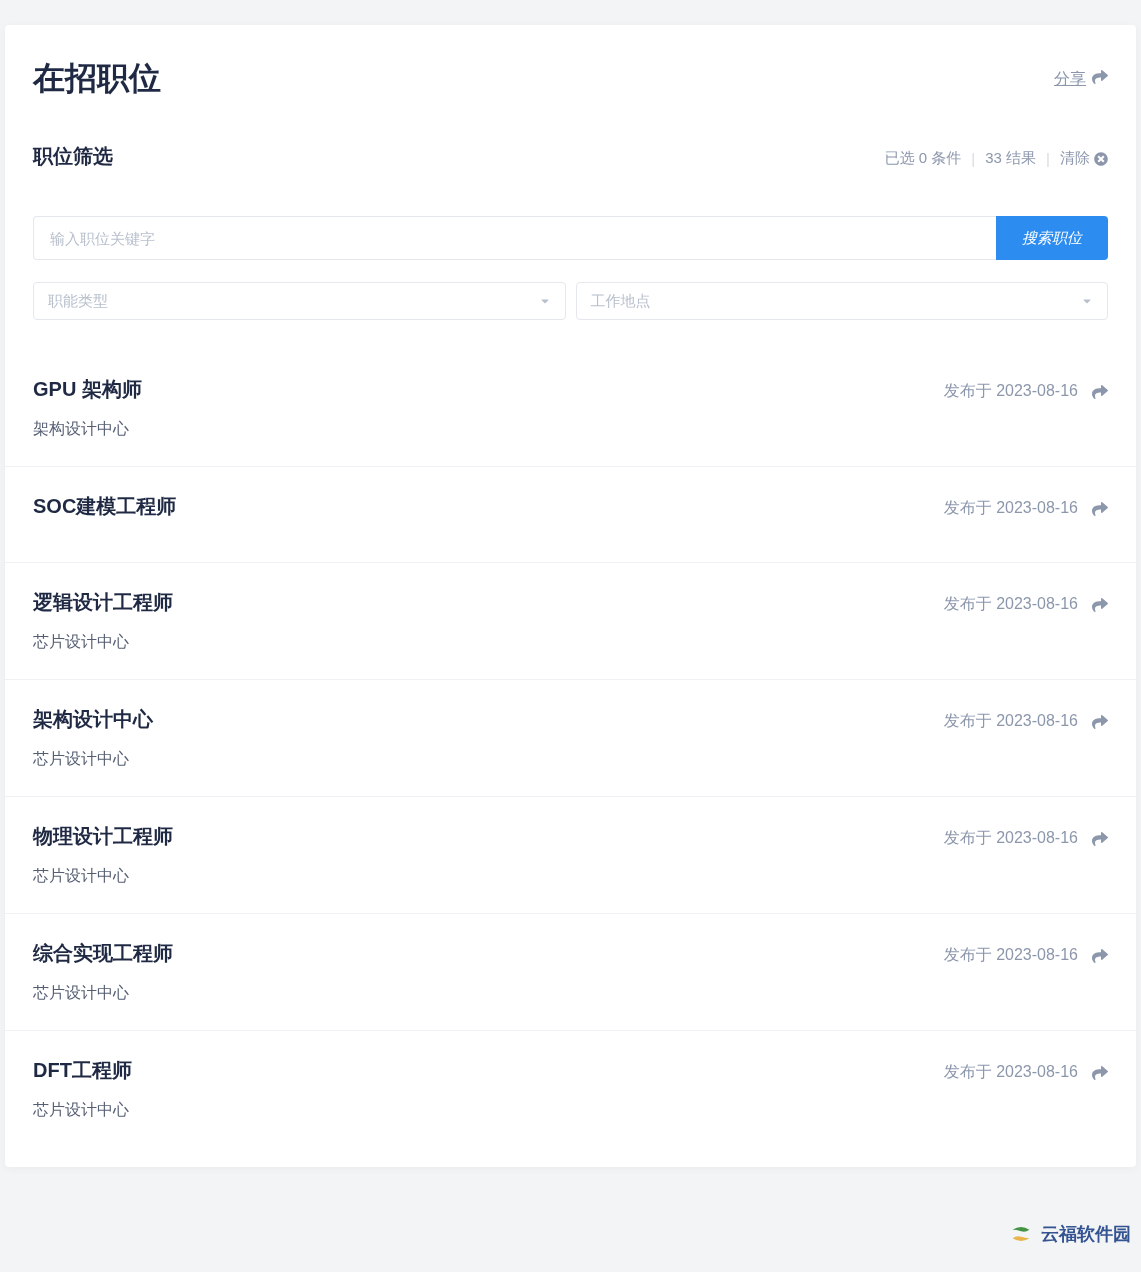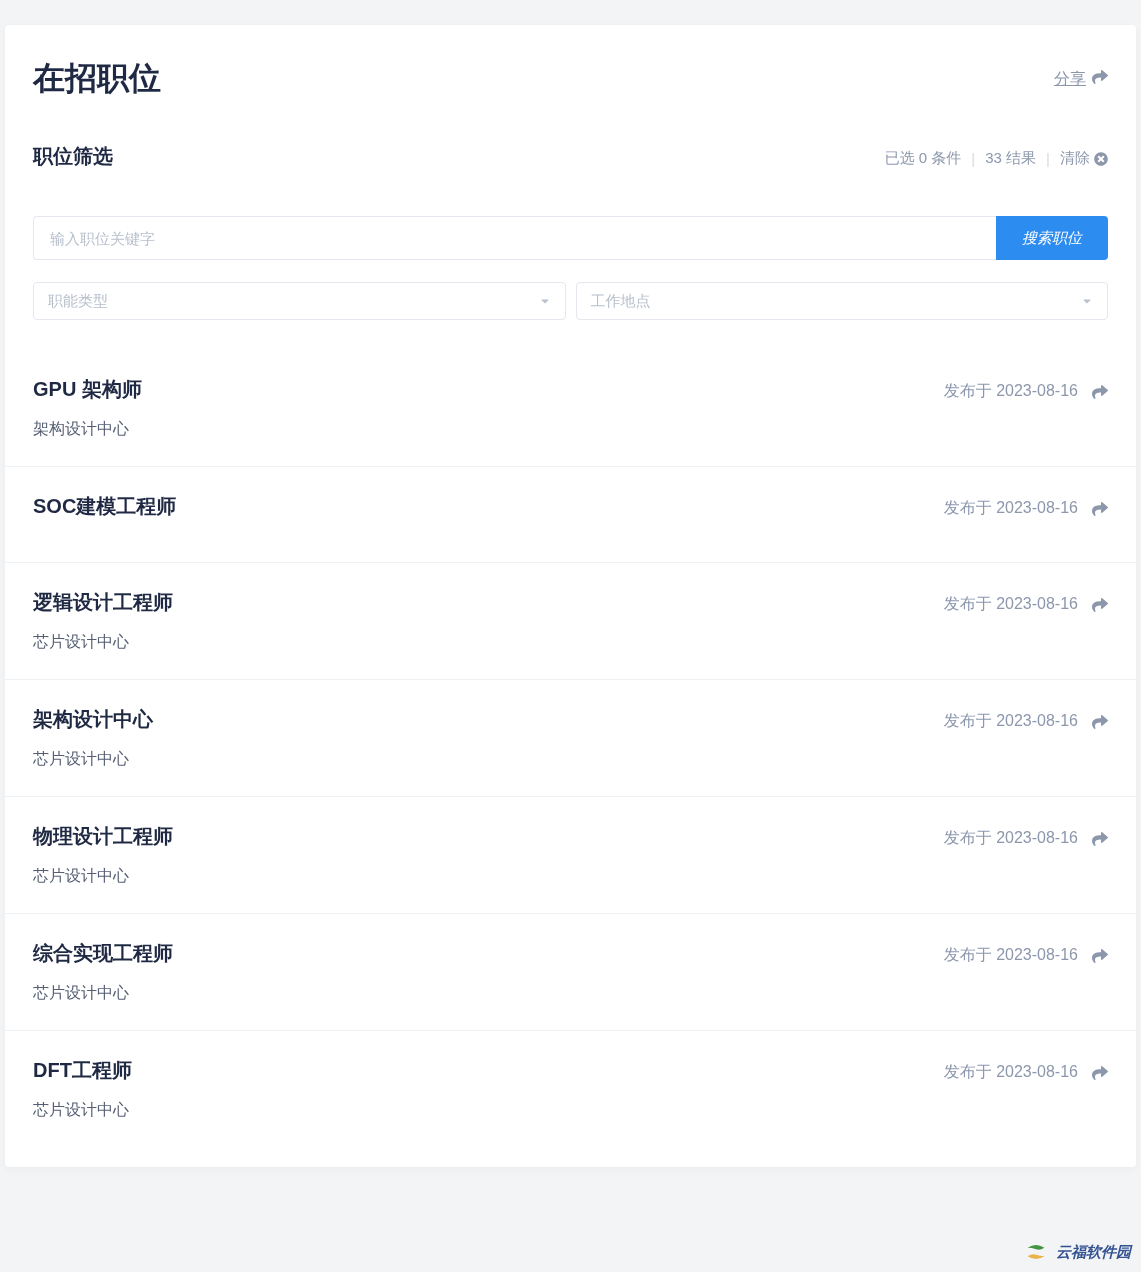--- a/index.html
+++ b/index.html
@@ -145,28 +145,27 @@
     }
     .job-meta svg { width: 16px; height: 16px; fill: #8c97ac; cursor: pointer; }
     .job-dept {
       font-size: 16px;
       color: #555e72;
     }
 
     .watermark {
       position: fixed;
       right: 10px;
-      bottom: 6px;
+      bottom: 24px;
       display: flex;
       align-items: center;
       gap: 6px;
-      font-size: 15px;
+      font-size: 18px;
       font-weight: 700;
       color: #2a4a8c;
-      font-style: italic;
       opacity: 0.95;
     }
     .watermark .logo {
       width: 28px;
       height: 28px;
       position: relative;
     }
   </style>
 </head>
 <body>

